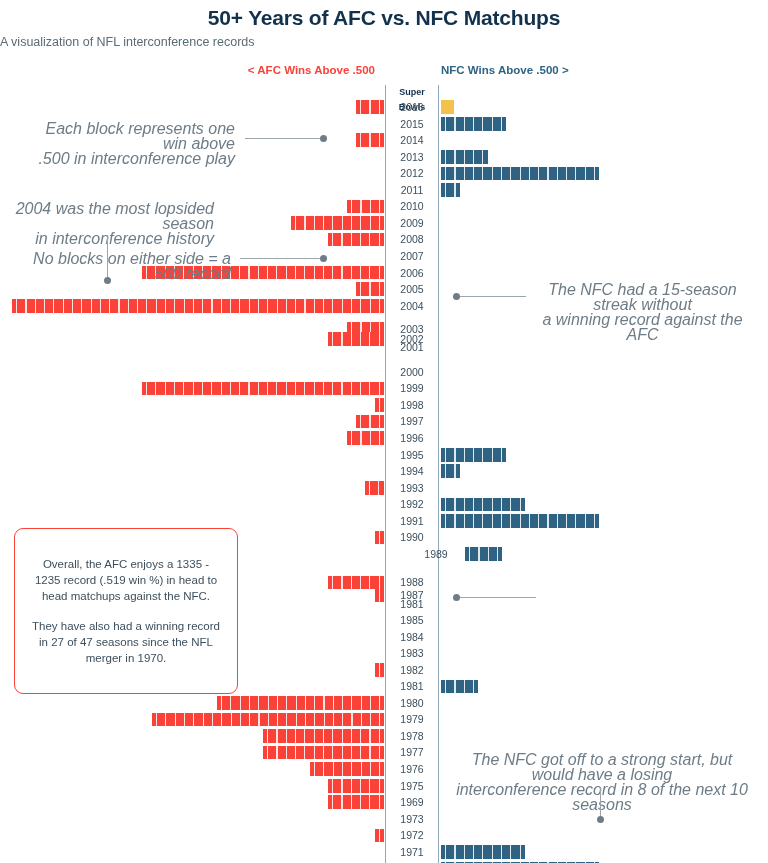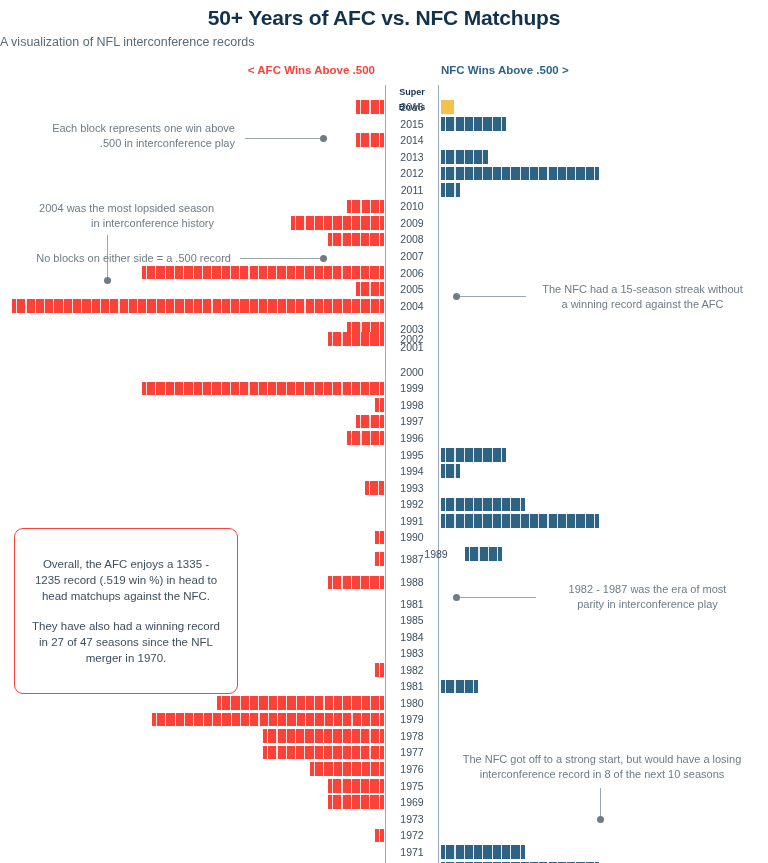--- a/index.html
+++ b/index.html
@@ -124,23 +124,24 @@
     top: 1.4px;
     left: 441px;
     width: 13px;
     height: 13.6px;
     background: #f3c24b;
   }
 
   
   .annot {
     position: absolute;
-    font-size: 11px;
+    font-size: 16px;
     color: #6d7c86;
     line-height: 15px;
+    font-style: italic;
   }
   .annot.left  { text-align: right; }
   .annot.right { text-align: left; }
   .leader {
     position: absolute;
     height: 1px;
     background: #9aa5ac;
   }
   .leader-v {
     position: absolute;
@@ -298,21 +299,21 @@
           <div class="year-label">1990</div>
         </div>
         <div class="row" style="top: 460.85px; margin-left: 24px;">
           <div class="bar nfc" style="width: 37.2px; left: 441px;"></div>
           <div class="year-label">1989</div>
         </div>
         <div class="row" style="top: 477.4px; margin-top: 12px;">
           <div class="bar afc" style="width: 55.8px; left: 328.2px;"></div>
           <div class="year-label">1988</div>
         </div>
-        <div class="row" style="top: 466px;">
+        <div class="row" style="top: 502px;">
           <div class="bar afc" style="width: 9.3px; left: 374.7px;"></div>
           <div class="year-label">1987</div>
         </div>
         <div class="row" style="top: 510.5px;">
           <div class="year-label">1981</div>
         </div>
         <div class="row" style="top: 527.05px;">
           <div class="year-label">1985</div>
         </div>
         <div class="row" style="top: 543.6px;">
@@ -394,24 +395,20 @@
     <div class="leader" style="top:173px; left:240px; width:84px;"></div>
     <div class="dot" style="top:170px; left:320px;"></div>
 
     <div class="annot right" style="top:197px; left:530px; width:225px; text-align:center;">
       <div>The NFC had a 15-season streak without</div>
       <div>a winning record against the AFC</div>
     </div>
     <div class="leader" style="top:211px; left:460px; width:66px;"></div>
     <div class="dot" style="top:208px; left:453px;"></div>
 
-    <div class="annot right" style="top:497px; left:540px; width:215px; text-align:center;">
-      <div>1982 - 1987 was the era of most</div>
-      <div>parity in interconference play</div>
-    </div>
     <div class="leader" style="top:512px; left:460px; width:76px;"></div>
     <div class="dot" style="top:509px; left:453px;"></div>
 
     <div class="annot right" style="top:667px; left:452px; width:300px; text-align:center;">
       <div>The NFC got off to a strong start, but would have a losing</div>
       <div>interconference record in 8 of the next 10 seasons</div>
     </div>
     <div class="leader-v" style="top:703px; left:600px; height:30px;"></div>
     <div class="dot" style="top:731px; left:597px;"></div>
 

